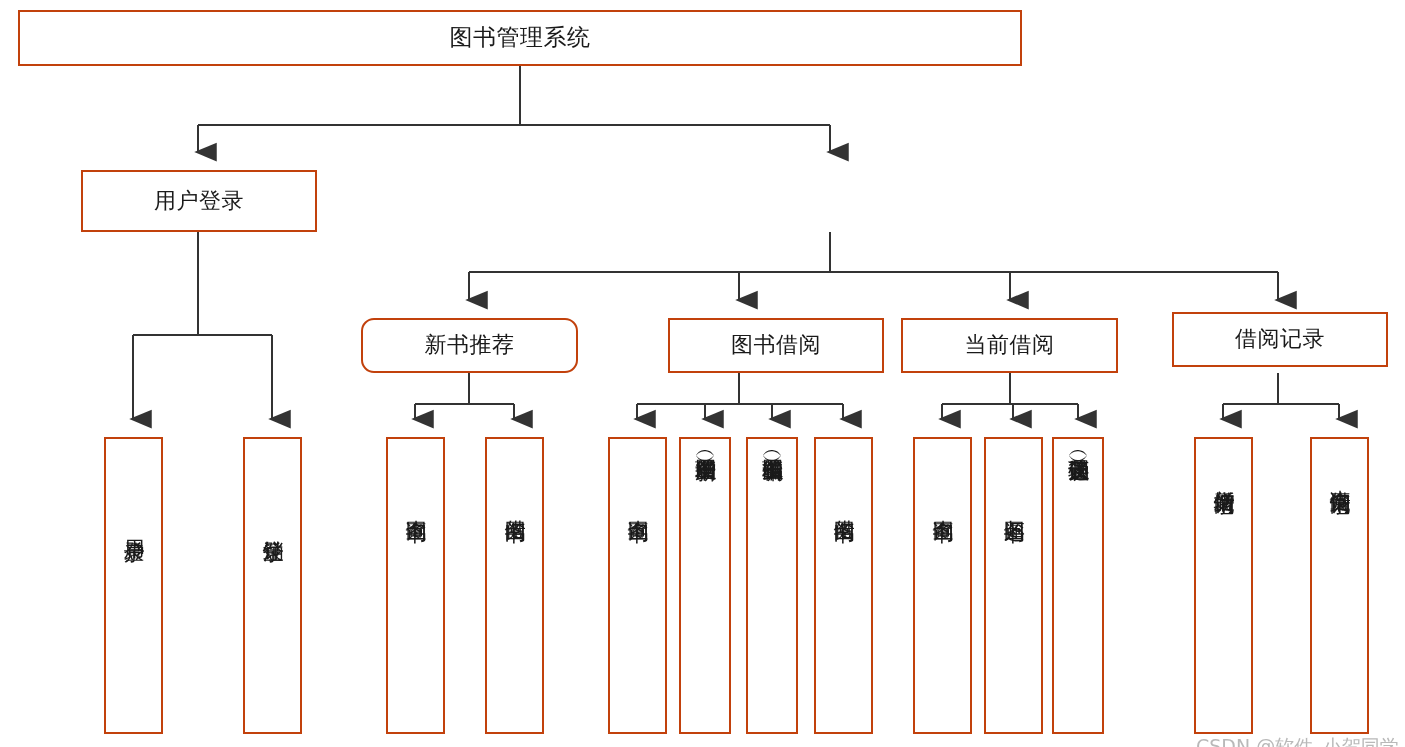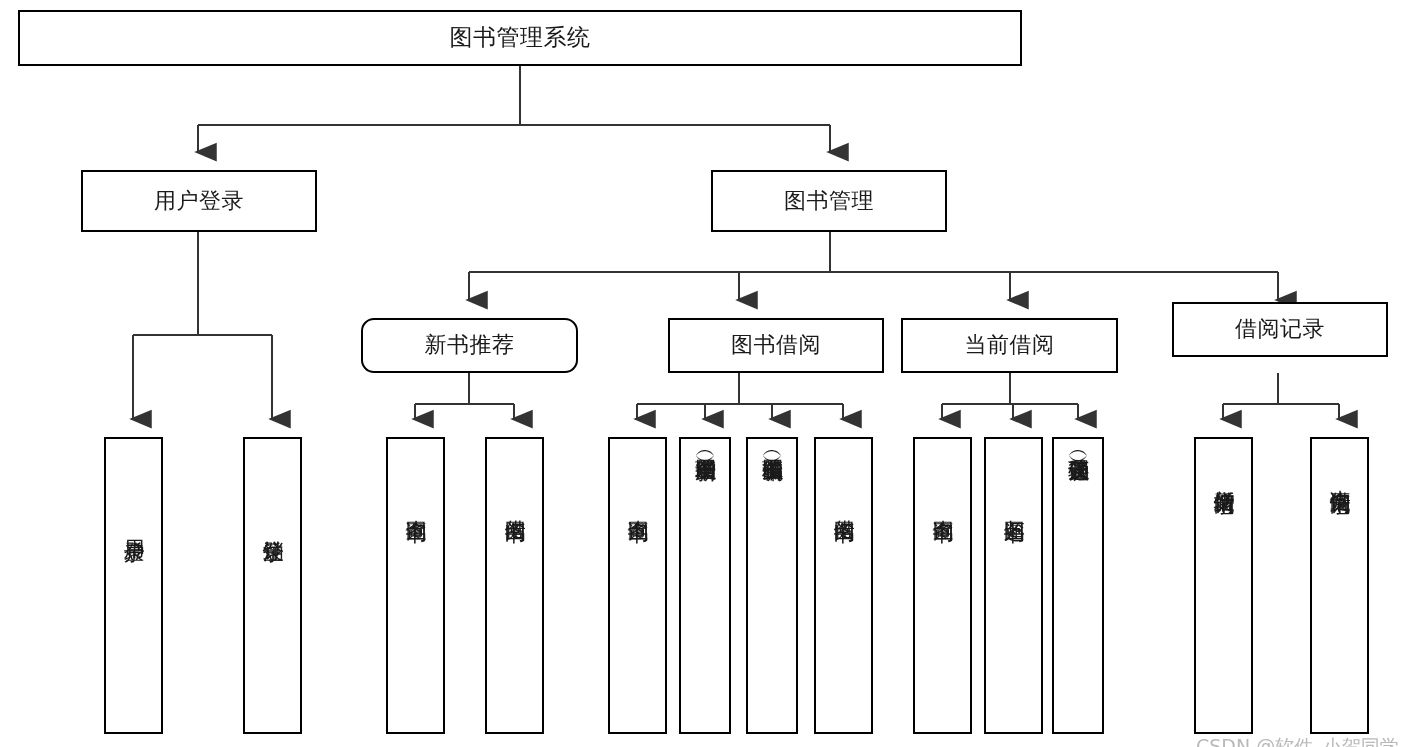--- a/index.html
+++ b/index.html
@@ -21,21 +21,21 @@
   #diagram-svg {
     position: absolute;
     left: 0;
     top: 0;
     width: 1405px;
     height: 747px;
   }
   .node-box {
     position: absolute;
     box-sizing: border-box;
-    border: 2px solid #000000;
+    border: 2px solid #c2410c;
     background: #ffffff;
     display: flex;
     align-items: center;
     justify-content: center;
     color: #1a1a1a;
   }
   .node-label-h {
     font-size: 22px;
     line-height: 1.1;
     letter-spacing: 0.5px;
@@ -127,34 +127,31 @@
     </g>
   </svg>
 
   <div class="node-box root" style="left:18px; top:10px; width:1004px; height:56px;">
     <span class="node-label-h">图书管理系统</span>
   </div>
 
   <div class="node-box" style="left:81px; top:170px; width:236px; height:62px;">
     <span class="node-label-h">用户登录</span>
   </div>
-  <div class="node-box" style="left:711px; top:170px; width:236px; height:62px;">
-    <span class="node-label-h">图书管理</span>
-  </div>
 
   <div class="node-box" style="left:361px; top:318px; width:217px; height:55px;border-radius:13px;">
     <span class="node-label-h">新书推荐</span>
   </div>
   <div class="node-box" style="left:668px; top:318px; width:216px; height:55px;">
     <span class="node-label-h">图书借阅</span>
   </div>
   <div class="node-box" style="left:901px; top:318px; width:217px; height:55px;">
     <span class="node-label-h">当前借阅</span>
   </div>
-  <div class="node-box" style="left:1172px; top:302px; width:216px; height:55px;">
+  <div class="node-box" style="left:1172px; top:312px; width:216px; height:55px;">
     <span class="node-label-h">借阅记录</span>
   </div>
 
   <div class="node-box leaf" style="left:104px; top:437px; width:59px; height:297px; padding-top:84px;">
     <span class="node-label-v">用户登录</span>
   </div>
   <div class="node-box leaf" style="left:243px; top:437px; width:59px; height:297px; padding-top:84px;">
     <span class="node-label-v">注销登录</span>
   </div>
 

